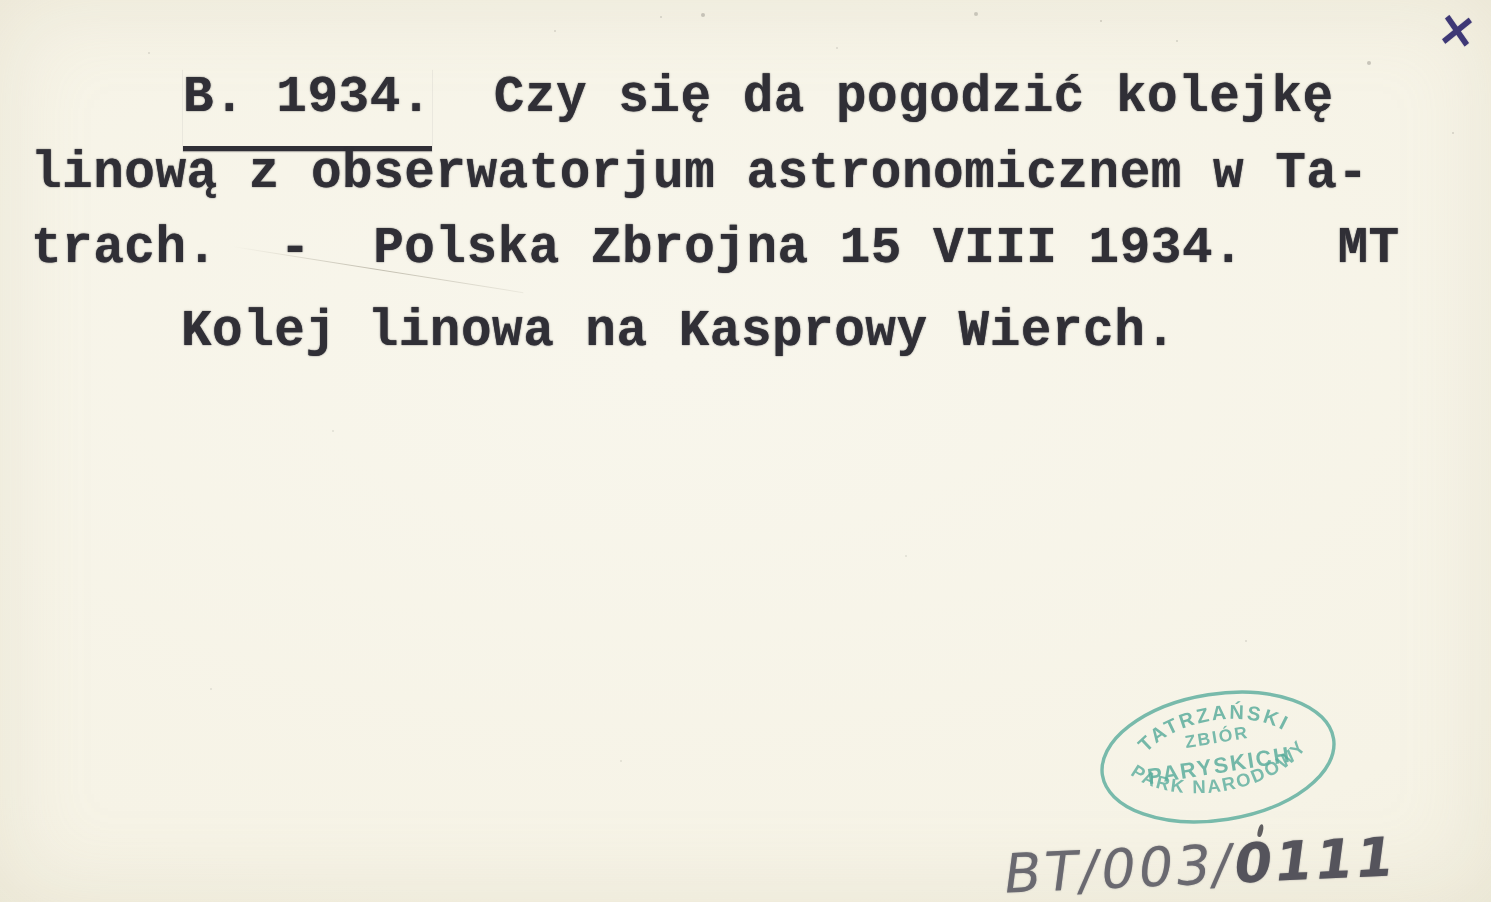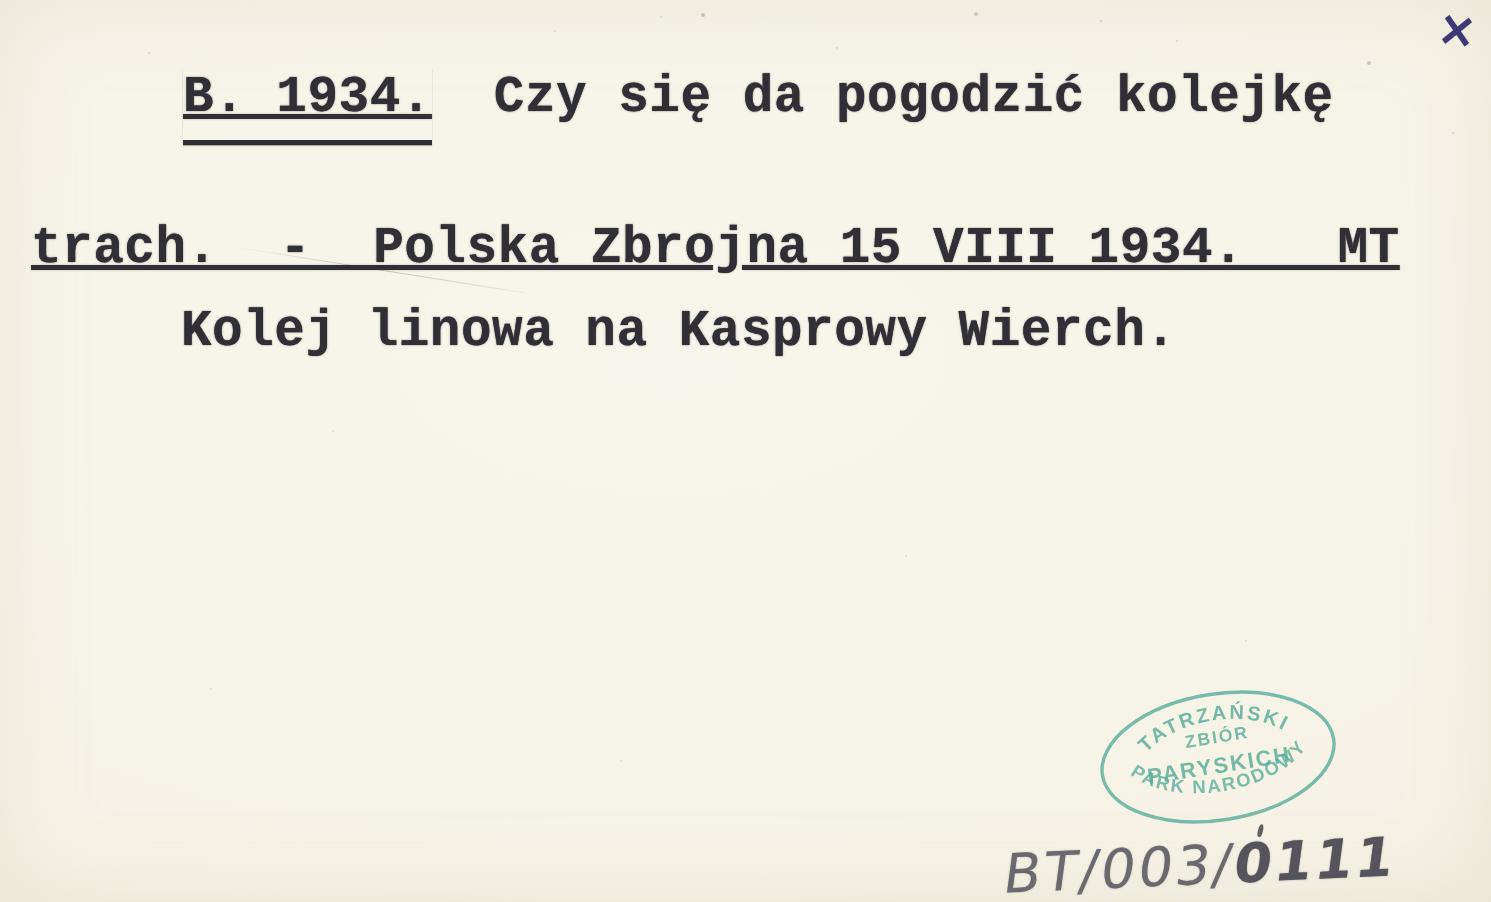--- a/index.html
+++ b/index.html
@@ -20,27 +20,26 @@
     white-space: pre;
     font-size: 51px;
     line-height: 56px;
     font-weight: 700;
     color: #302f36;
     letter-spacing: 0.5px;
     text-shadow: 0 0 1px rgba(48,47,54,0.85), 0 0 2.5px rgba(48,47,54,0.28);
   }
   .line-1 { top: 70px;  left: 183px; }
   .line-2 { top: 146px; left: 31px;  }
-  .line-3 { top: 221px; left: 31px; text-decoration: underline;  }
+  .line-3 { top: 221px; left: 31px;  }
   .line-4 { top: 304px; left: 181px; }
   .underlined {
     border-bottom: 5px solid #302f36;
-    padding-bottom: 14px;
+    padding-bottom: 20px;
     box-shadow: 0 1px 1px rgba(48,47,54,0.35);
-    text-decoration: underline;
   }
   .line-1 .after-ref { margin-left: 62px; margin-top: 8px; }
 
   
   .x-mark {
     position: absolute;
     top: 2px; left: 1438px;
     font-family: "DejaVu Sans", sans-serif;
     font-size: 46px;
     font-weight: 700;
@@ -127,20 +126,21 @@
 </head>
 <body>
 
 <div class="scan">
 
   <div class="speckles"></div>
   <div class="scratch"></div>
 
   <div class="typed-line line-1"><span class="underlined">B. 1934.</span><span class="after-ref">Czy się da pogodzić kolejkę</span></div>
 
+  <div class="typed-line line-2">linową z obserwatorjum astronomicznem w Ta-</div>
 
   <div class="typed-line line-3">trach.  -  Polska Zbrojna 15 VIII 1934.   MT</div>
 
   <div class="typed-line line-4">Kolej linowa na Kasprowy Wierch.</div>
 
   <span class="x-mark">×</span>
 
   <svg class="stamp" viewBox="0 0 264 156" xmlns="http://www.w3.org/2000/svg">
     <defs>
       <path id="arcTop" d="M -86 4 A 90 58 0 0 1 86 4"></path>

